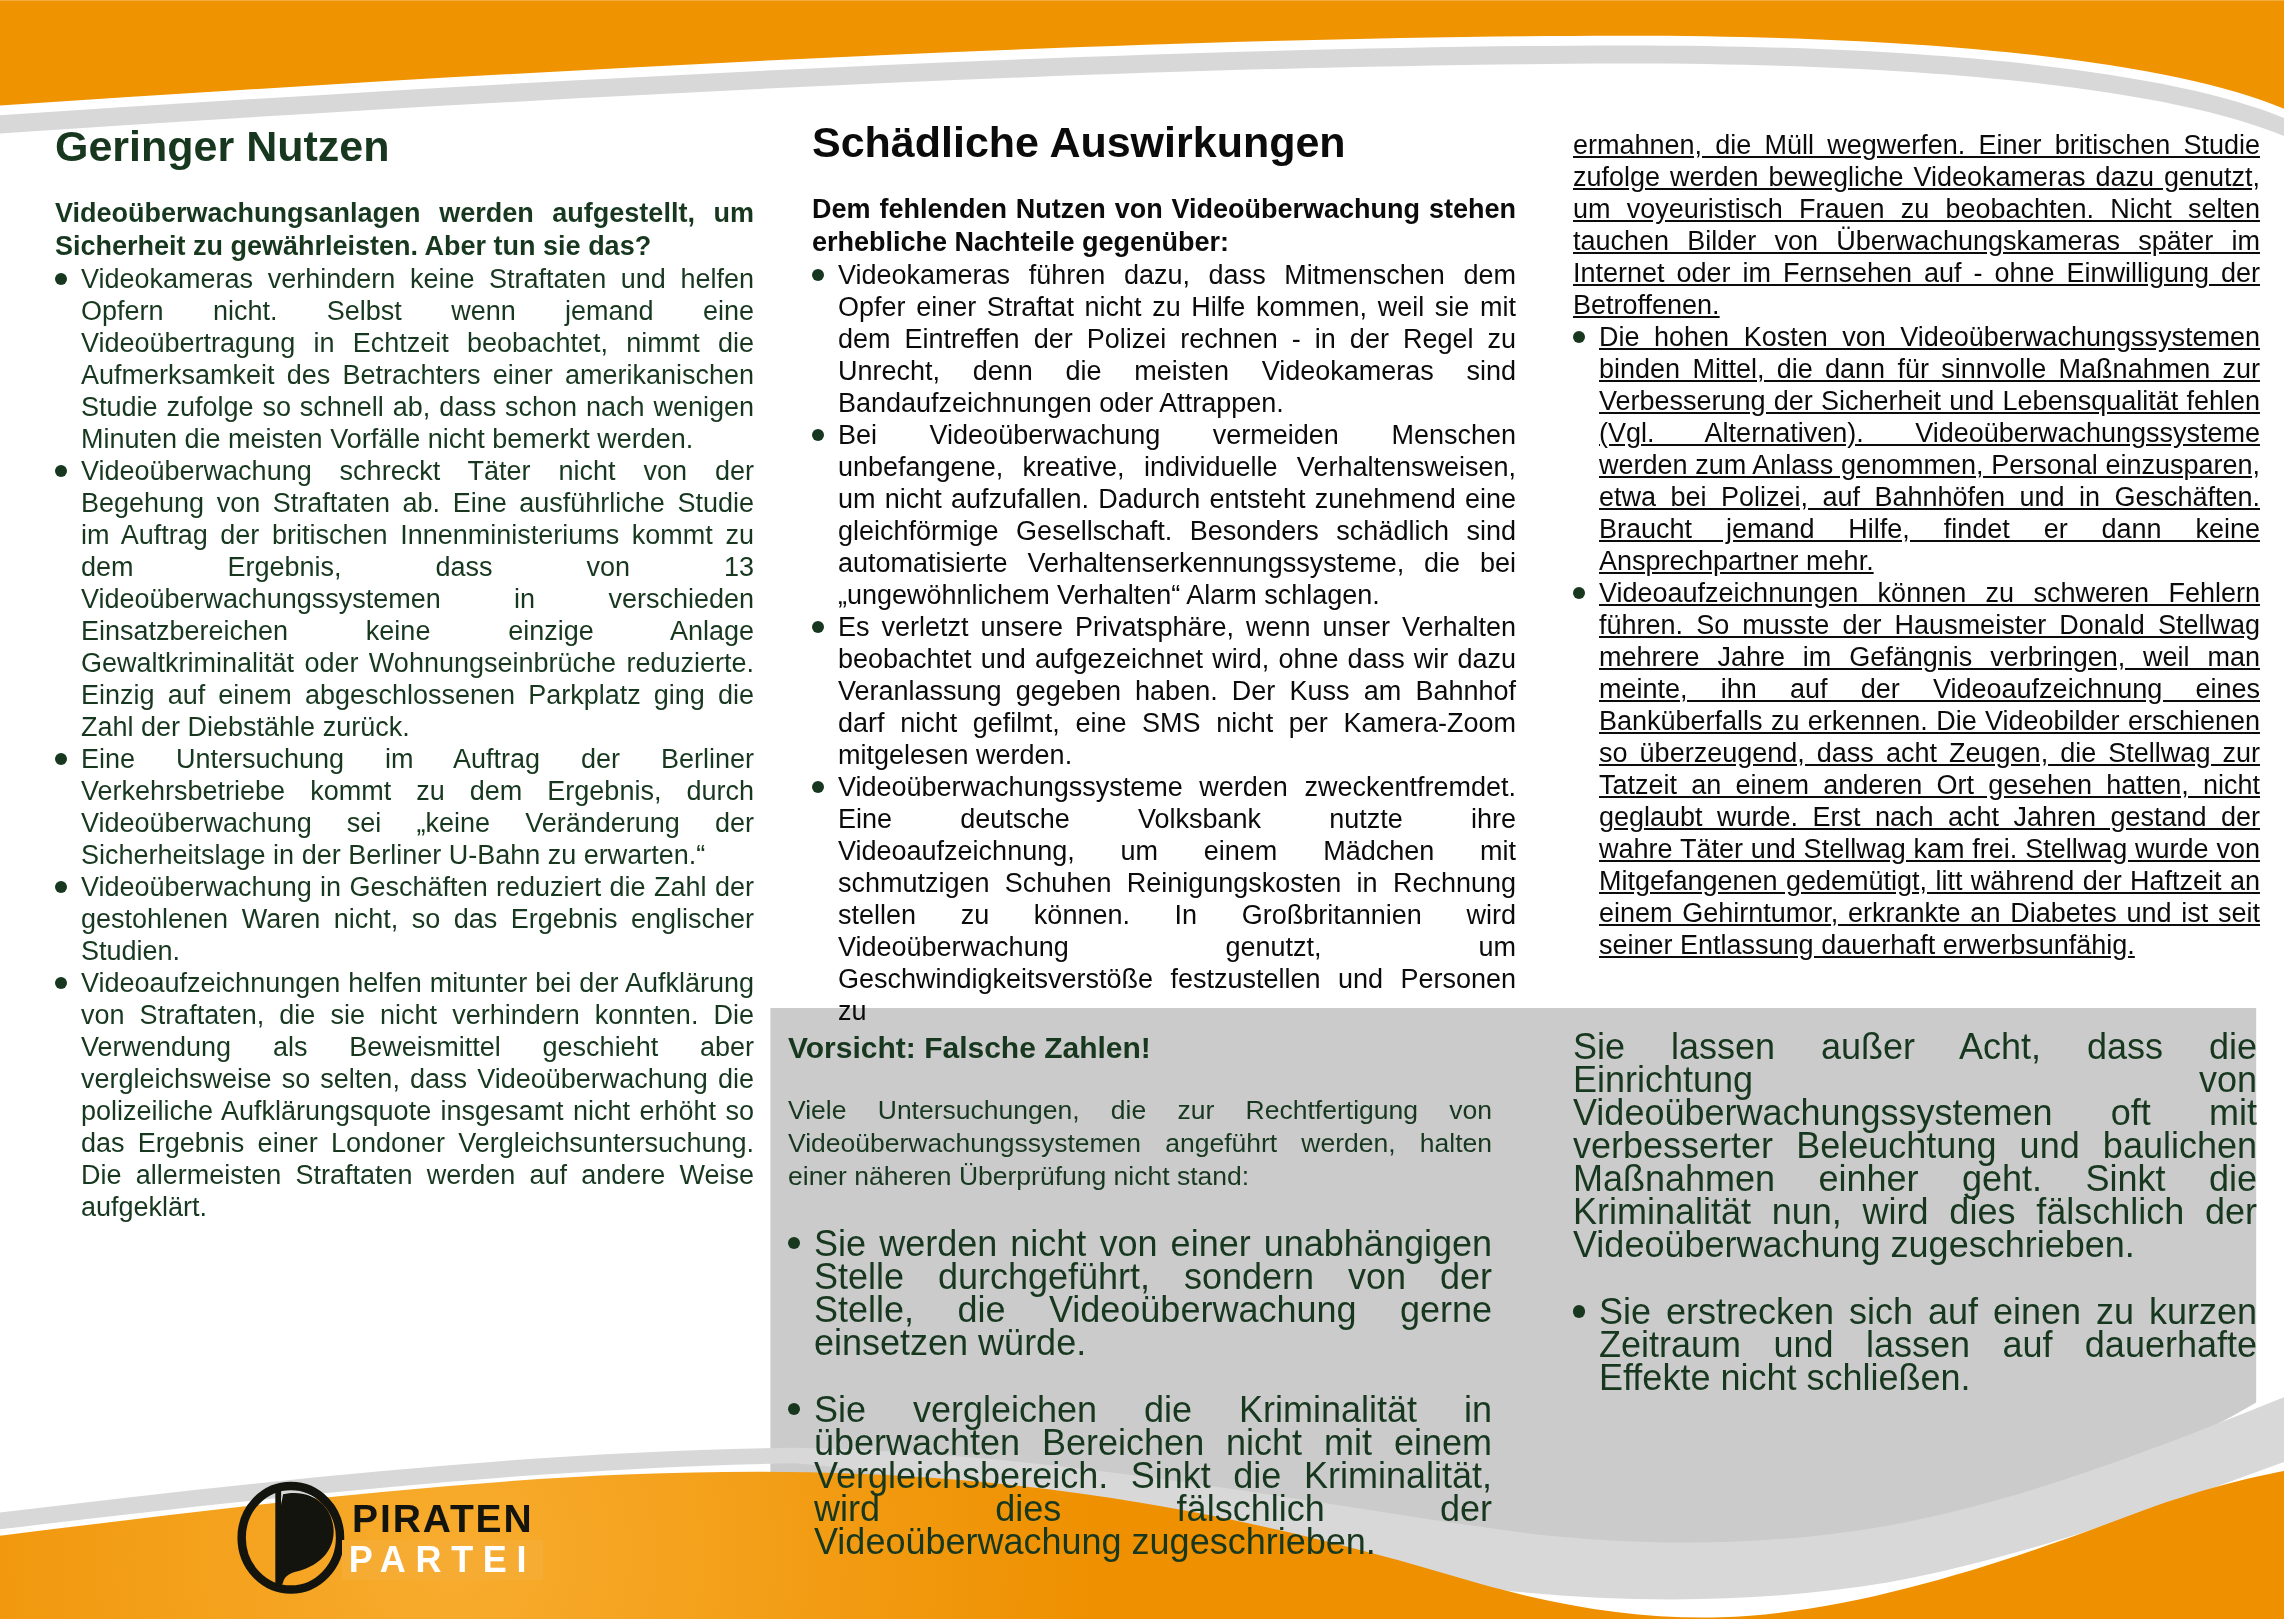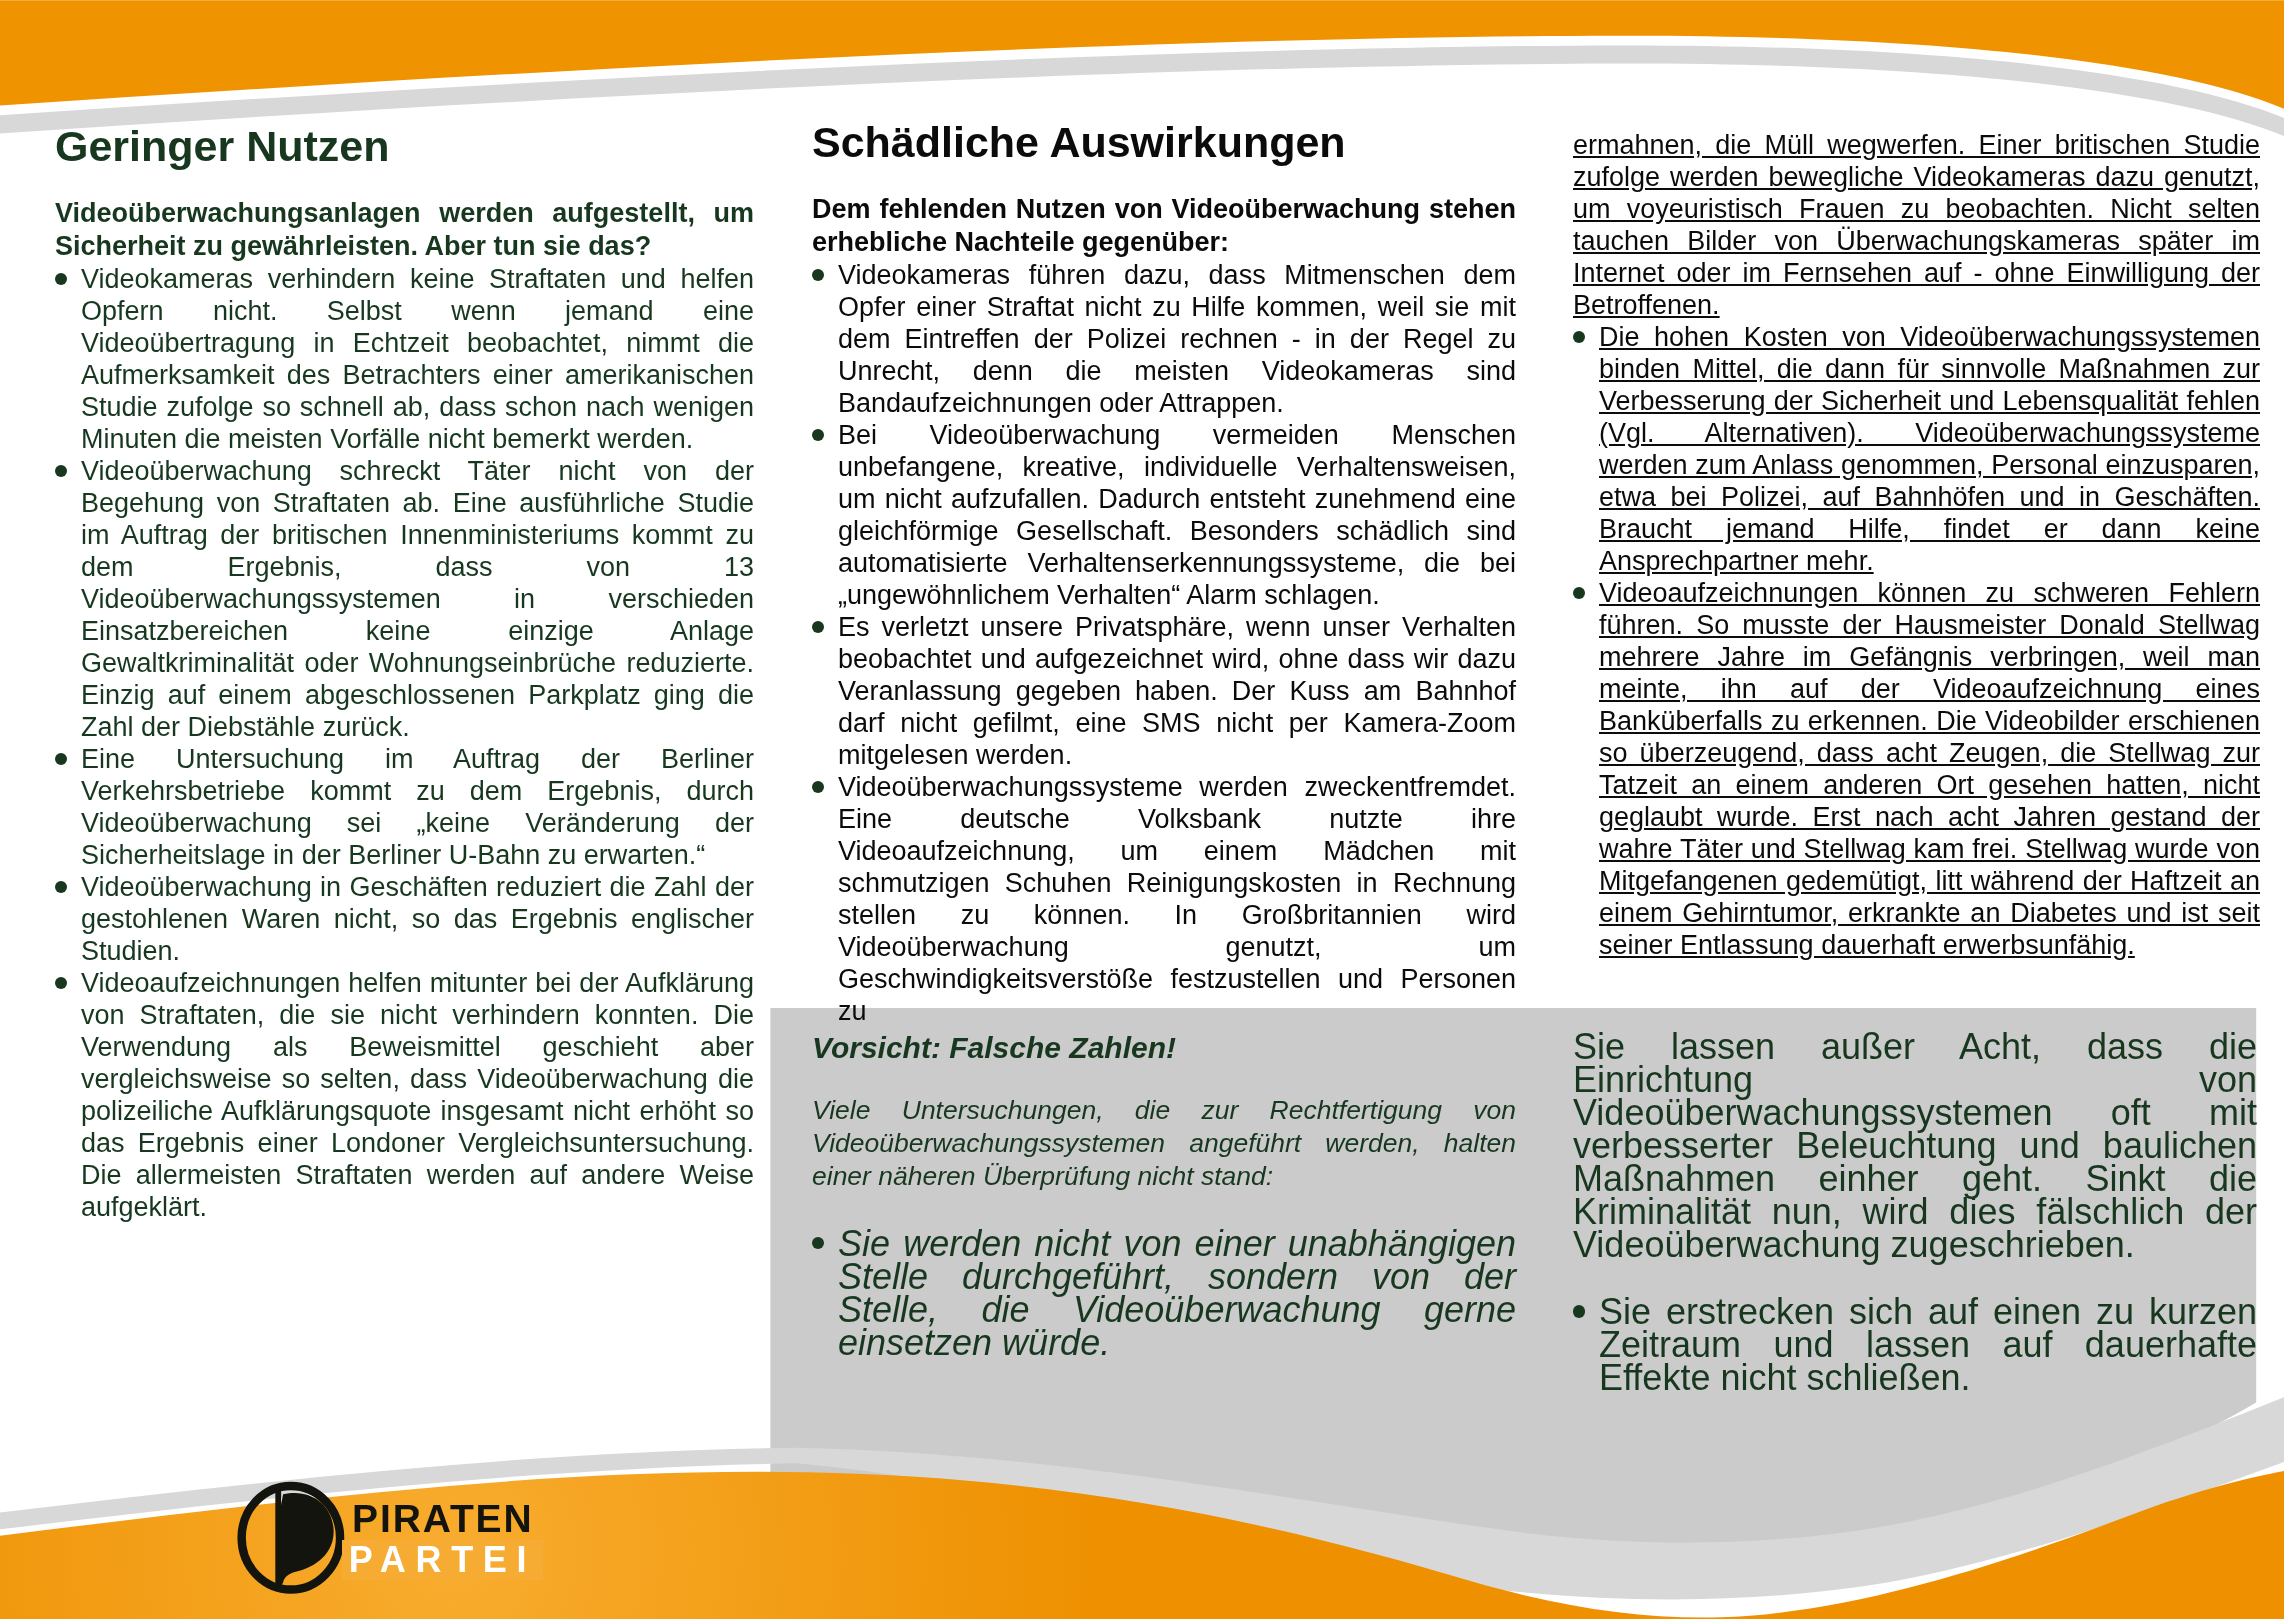--- a/index.html
+++ b/index.html
@@ -119,26 +119,30 @@
   <div class="bullet">
       <span class="dot"></span>
       <p>Die hohen Kosten von Videoüberwachungssystemen binden Mittel, die dann für sinnvolle Maßnahmen zur Verbesserung der Sicherheit und Lebensqualität fehlen (Vgl. Alternativen). Videoüberwachungssysteme werden zum Anlass genommen, Personal einzusparen, etwa bei Polizei, auf Bahnhöfen und in Geschäften. Braucht jemand Hilfe, findet er dann keine Ansprechpartner mehr.</p>
     </div>
   <div class="bullet">
       <span class="dot"></span>
       <p>Videoaufzeichnungen können zu schweren Fehlern führen. So musste der Hausmeister Donald Stellwag mehrere Jahre im Gefängnis verbringen, weil man meinte, ihn auf der Videoaufzeichnung eines Banküberfalls zu erkennen. Die Videobilder erschienen so überzeugend, dass acht Zeugen, die Stellwag zur Tatzeit an einem anderen Ort gesehen hatten, nicht geglaubt wurde. Erst nach acht Jahren gestand der wahre Täter und Stellwag kam frei. Stellwag wurde von Mitgefangenen gedemütigt, litt während der Haftzeit an einem Gehirntumor, erkrankte an Diabetes und ist seit seiner Entlassung dauerhaft erwerbsunfähig.</p>
     </div>
 </section>
 
-<section class="box-col" style="left:812px;top:1030px;width:704px;font-style:italic;">
+<section class="box-col" style="left:788px;top:1030px;width:704px;">
   <h2 class="box-heading">Vorsicht: Falsche Zahlen!</h2>
   <p class="box-intro">Viele Untersuchungen, die zur Rechtfertigung von Videoüberwachungssystemen angeführt werden, halten einer näheren Überprüfung nicht stand:</p>
   <div class="box-item">
       <span class="dot"></span>
       <p style="margin:0">Sie werden nicht von einer unabhängigen Stelle durchgeführt, sondern von der Stelle, die Videoüberwachung gerne einsetzen würde.</p>
+    </div>
+  <div class="box-item">
+      <span class="dot"></span>
+      <p style="margin:0">Sie vergleichen die Kriminalität in überwachten Bereichen nicht mit einem Vergleichsbereich. Sinkt die Kriminalität, wird dies fälschlich der Videoüberwachung zugeschrieben.</p>
     </div>
 </section>
 
 <section class="box-col" style="left:1573px;top:1030px;width:684px;">
   <div class="box-item no-dot">
       <p style="margin:0">Sie lassen außer Acht, dass die Einrichtung von Videoüberwachungssystemen oft mit verbesserter Beleuchtung und baulichen Maßnahmen einher geht. Sinkt die Kriminalität nun, wird dies fälschlich der Videoüberwachung zugeschrieben.</p>
     </div>
   <div class="box-item">
       <span class="dot"></span>
       <p style="margin:0">Sie erstrecken sich auf einen zu kurzen Zeitraum und lassen auf dauerhafte Effekte nicht schließen.</p>

